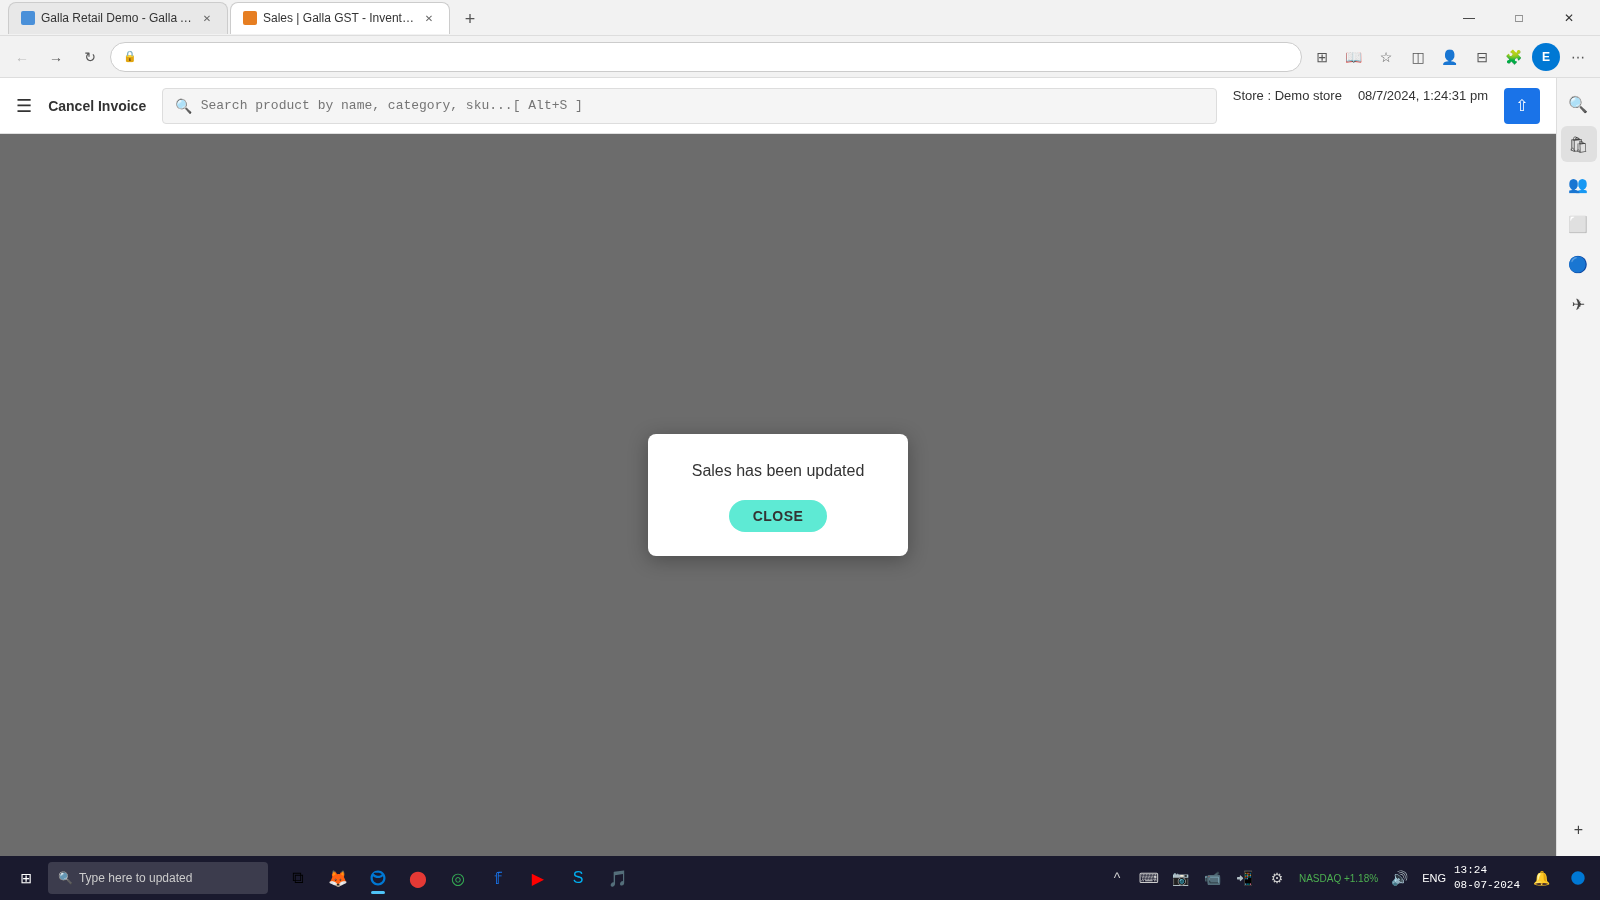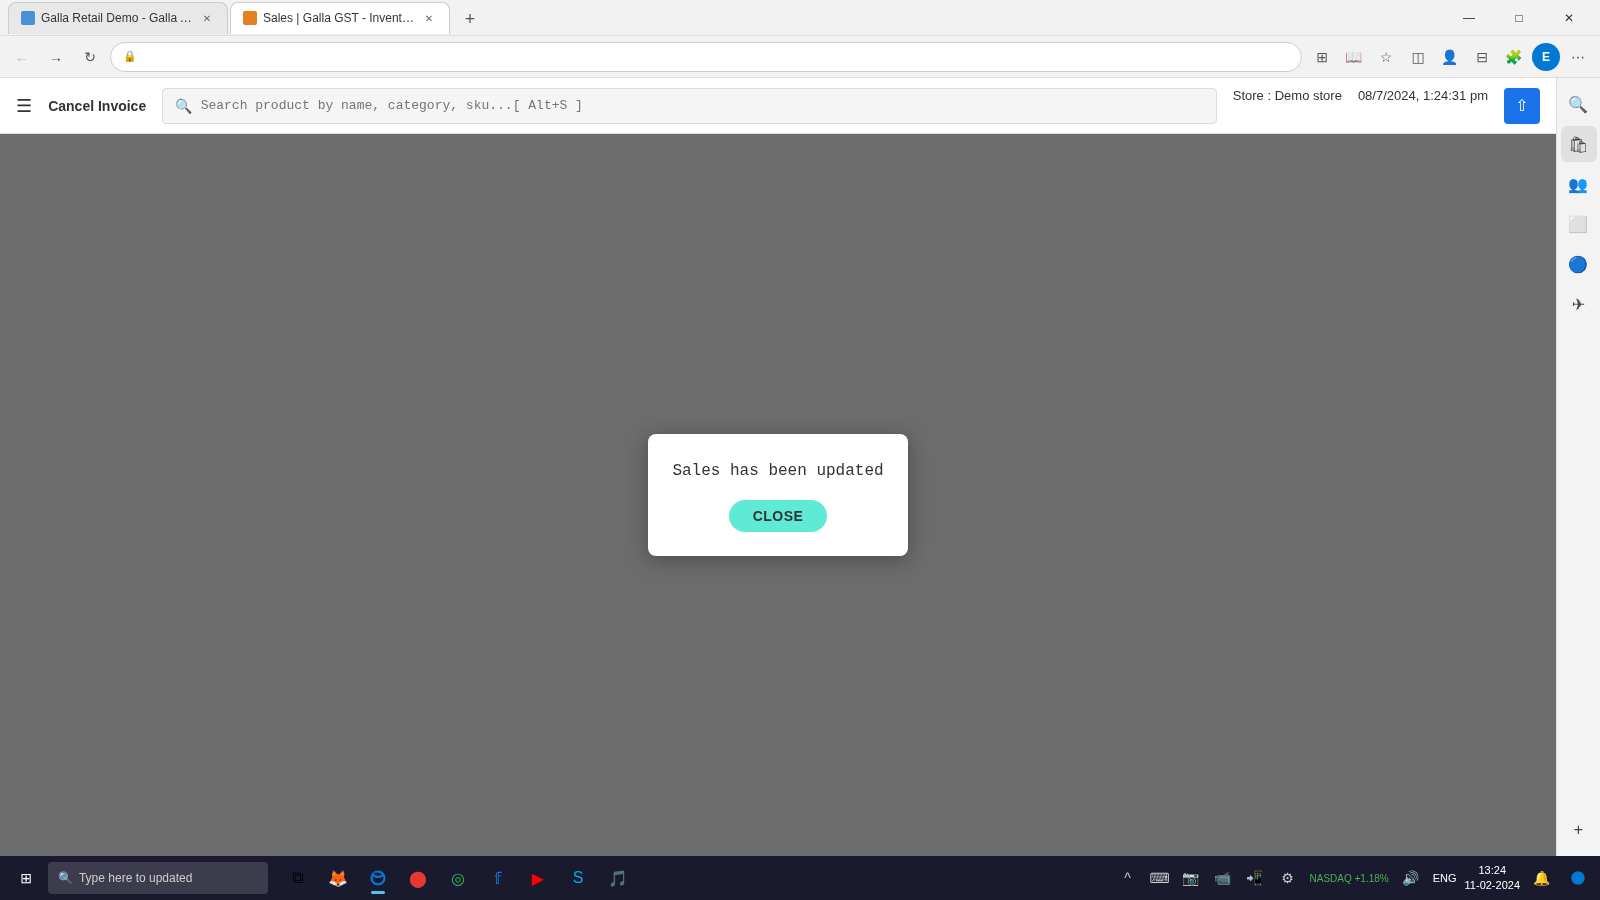--- a/index.html
+++ b/index.html
@@ -193,21 +193,20 @@
       display: flex;
       flex-direction: column;
       align-items: center;
       gap: 20px;
     }
     .modal-message {
       font-size: 16px;
       font-weight: 500;
       color: #333;
       text-align: center;
-      font-family: Liberation Mono, monospace;
     }
     .close-btn {
       background: #5eead4;
       border: none;
       border-radius: 20px;
       padding: 8px 24px;
       font-size: 14px;
       font-weight: 600;
       color: #333;
       cursor: pointer;
@@ -262,21 +261,21 @@
     }
     .taskbar-right {
       margin-left: auto;
       display: flex;
       align-items: center;
       gap: 8px;
     }
     .taskbar-sys { display: flex; gap: 4px; align-items: center; }
     .sys-icon { width: 28px; height: 28px; display: flex; align-items: center; justify-content: center; font-size: 14px; color: #ccc; cursor: pointer; }
     .nasdaq-badge { font-size: 10px; color: #4caf50; white-space: nowrap; }
-    .clock { font-size: 11px; color: #fff; text-align: center; line-height: 1.4; }
+    .clock { font-size: 11px; color: #fff; text-align: left; line-height: 1.4; font-family: Liberation Mono, monospace; }
 
     
     .app-firefox { color: #ff6c00; }
     .app-edge { color: #0078d4; }
     .app-ie { color: #e53935; }
     .app-chrome { color: #34a853; }
     .app-fb { color: #1877f2; }
     .app-yt { color: #ff0000; }
     .app-skype { color: #00aff0; }
     .app-yellow { color: #fdd835; }
@@ -395,21 +394,21 @@
         <div class="sys-icon">📷</div>
         <div class="sys-icon">📹</div>
         <div class="sys-icon">📲</div>
         <div class="sys-icon">⚙</div>
       </div>
       <span class="nasdaq-badge">NASDAQ +1.18%</span>
       <div class="sys-icon">🔊</div>
       <span style="color:#fff;font-size:11px">ENG</span>
       <div class="clock">
         <div>13:24</div>
-        <div>11-02-2024</div>
+        <div>08-07-2024</div>
       </div>
       <div class="sys-icon">🔔</div>
       <div class="sys-icon">
         <svg width="16" height="16" viewBox="0 0 24 24" fill="#0078d4">
             <path d="M12 2C6.48 2 2 6.48 2 12s4.48 10 10 10 10-4.48 10-10S17.52 2 12 2z"></path>
           </svg>
       </div>
     </div>
   </div>
 </div>

